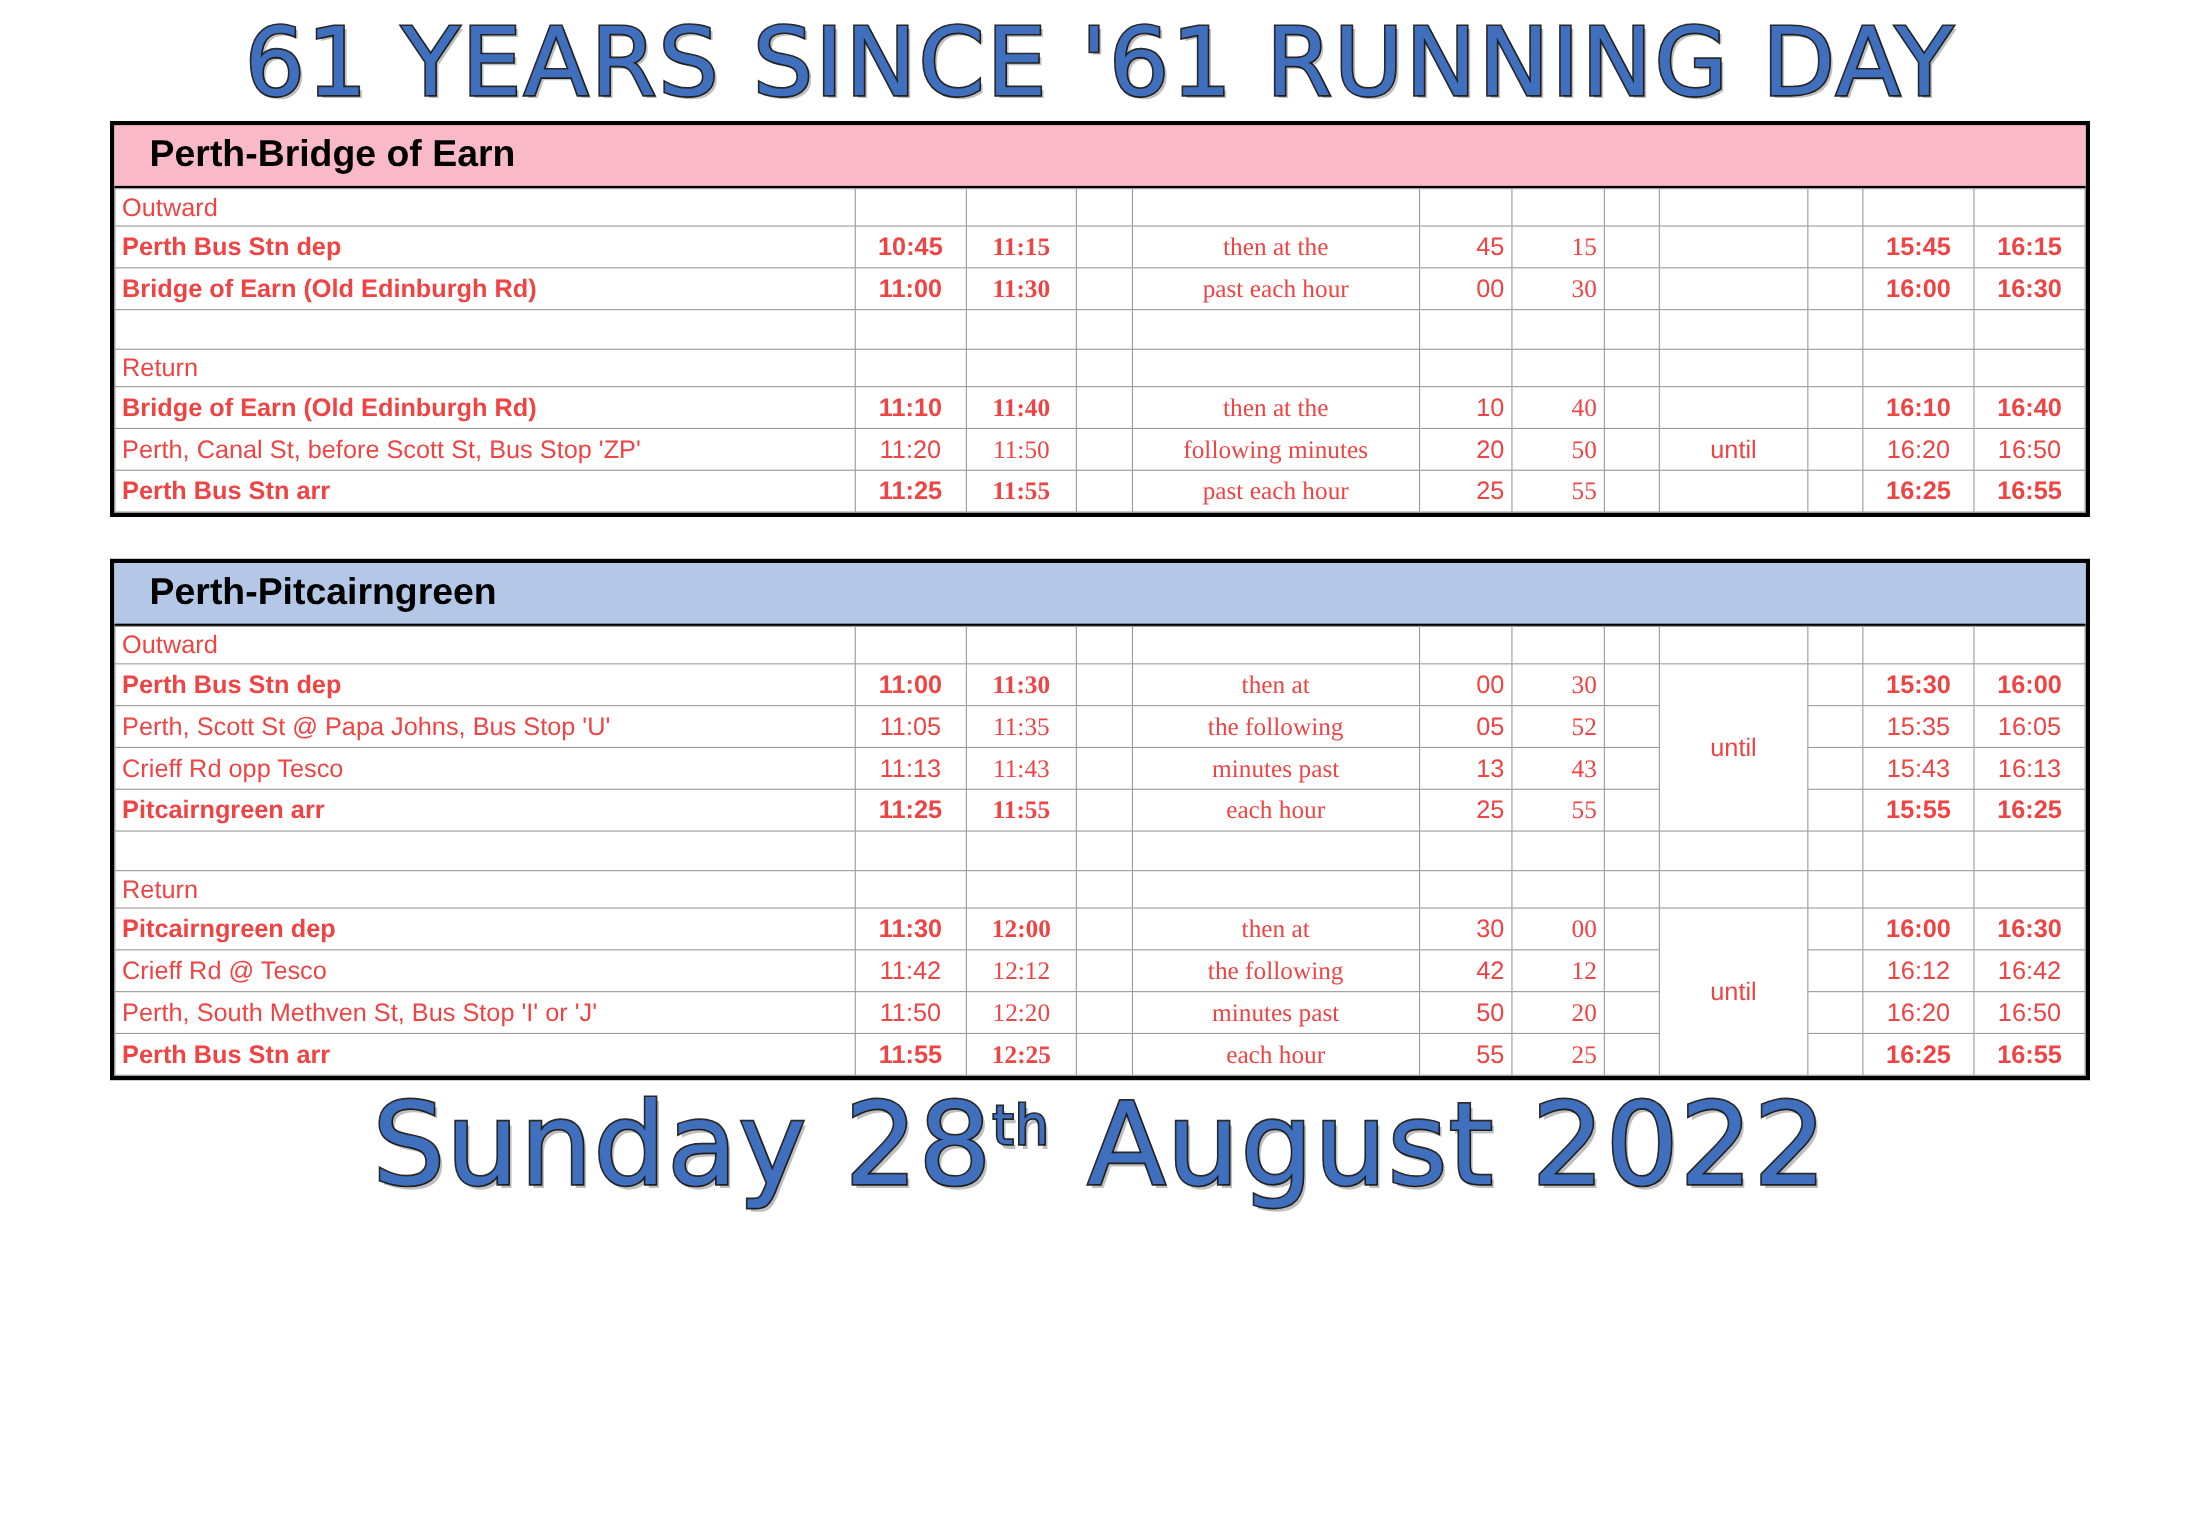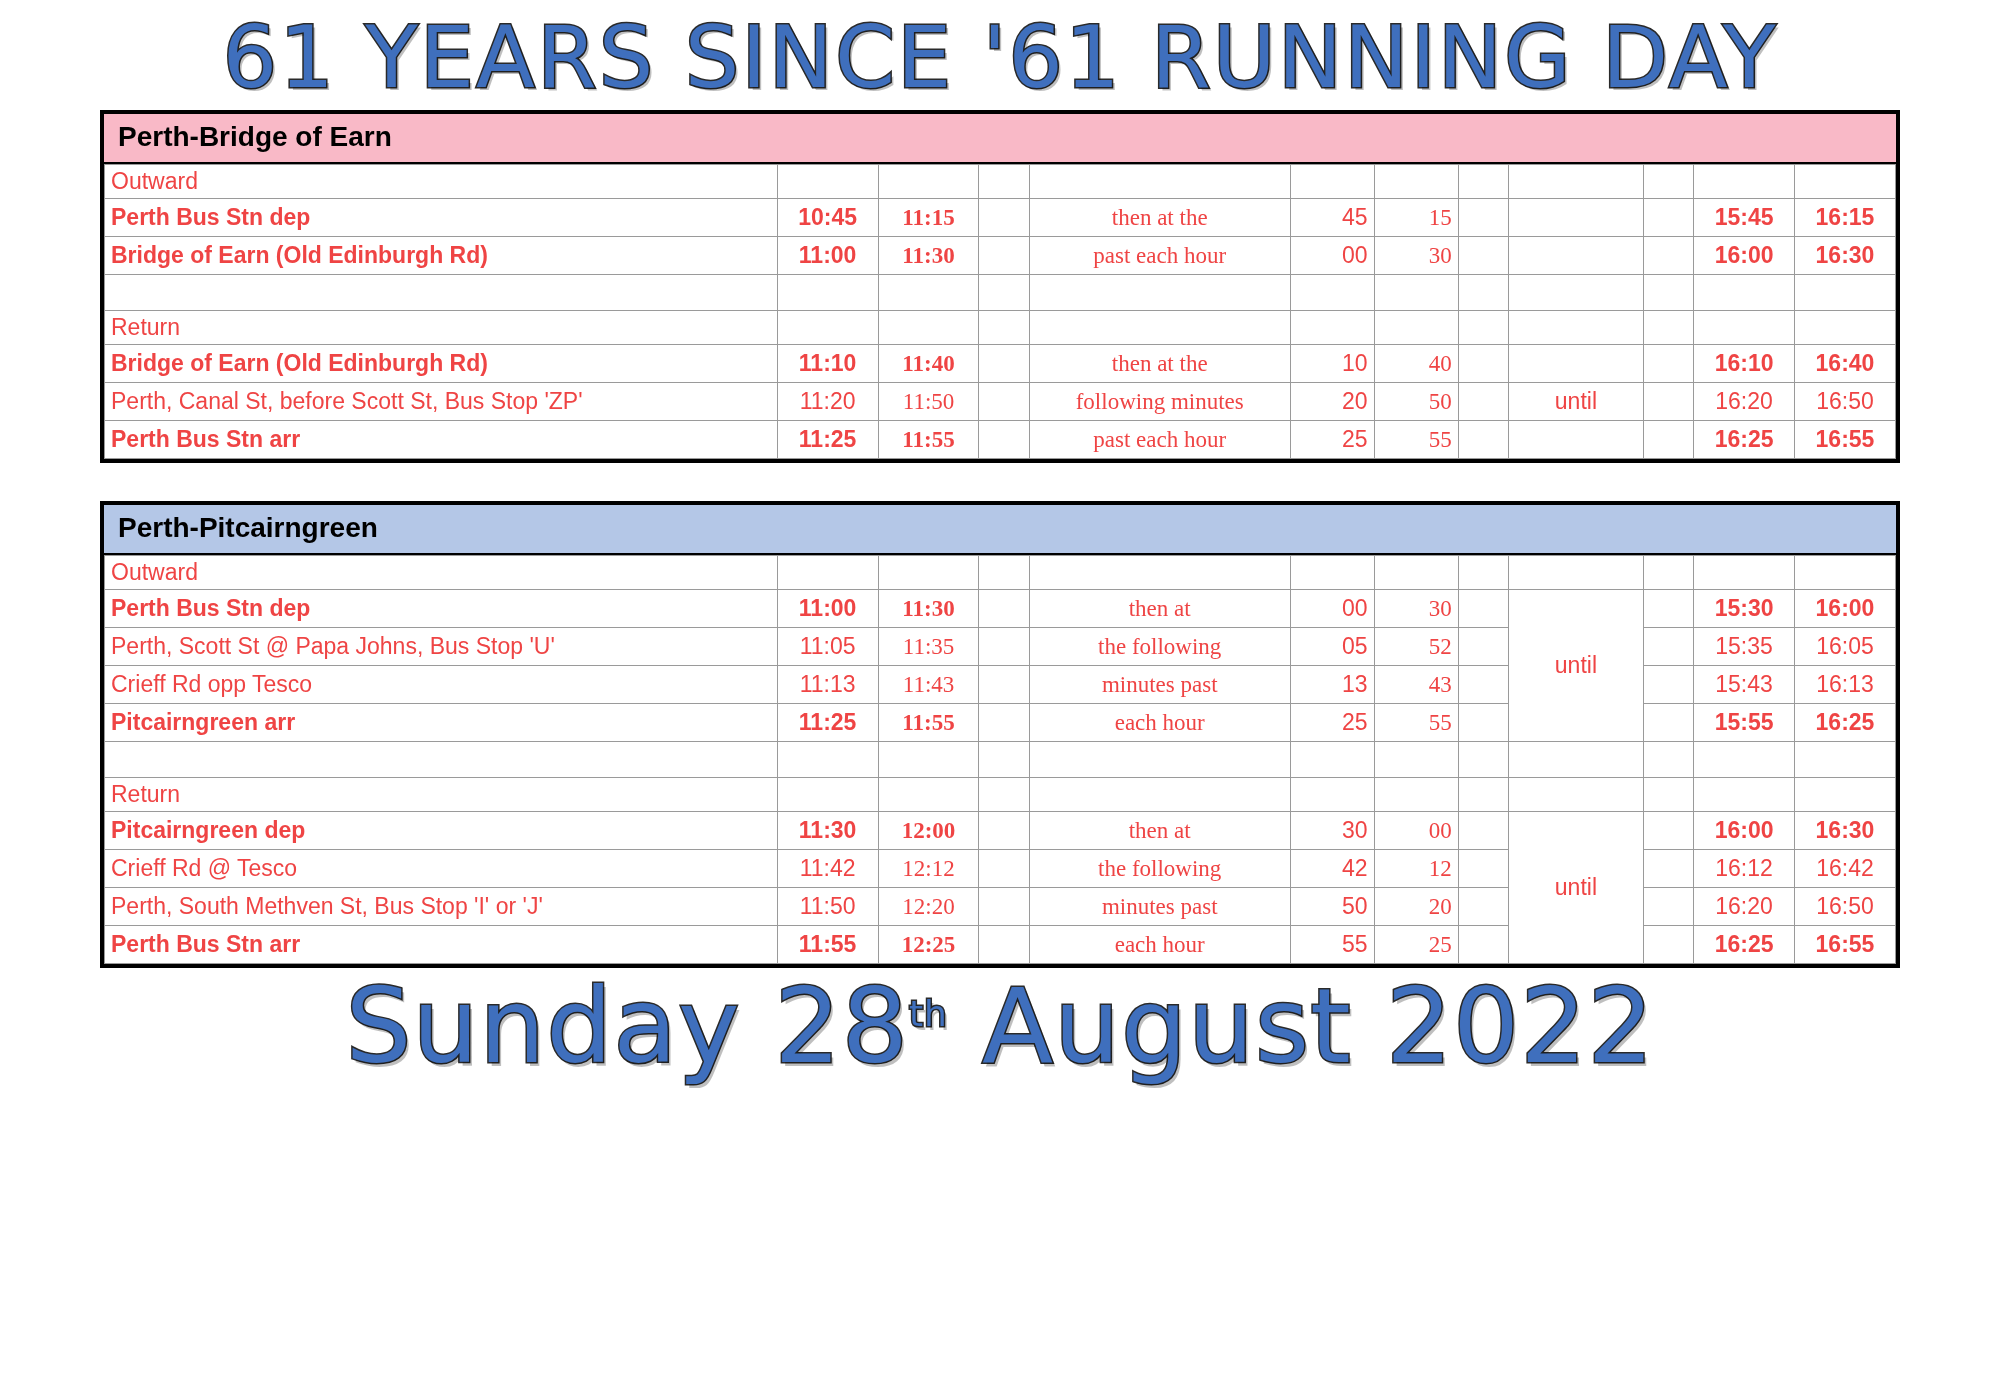--- a/index.html
+++ b/index.html
@@ -42,39 +42,39 @@
   }
   .headline-bottom {
     font-size: 104px;
     padding-top: 6px;
     letter-spacing: 1px;
     -webkit-text-stroke: 3px #2a2a2a;
     paint-order: stroke fill;
     text-shadow: 3px 4px 0 rgba(0,0,0,0.25);
   }
   .headline-bottom .sup {
-    font-size: 36px;
+    font-size: 49px;
     vertical-align: super;
   }
 
   
   .block {
     border: 4px solid #000;
     background: #fff;
     margin: 0 auto;
     width: 1800px;
     box-sizing: border-box;
   }
   .block + .block { margin-top: 38px; }
 
   .block-title {
-    font-size: 28px;
+    font-size: 34px;
     font-weight: bold;
     color: #000;
-    padding: 7px 0 9px 14px;
+    padding: 7px 0 9px 32px;
     border-bottom: 2px solid #000;
   }
   .title-pink { background: #f9b9c7; }
   .title-blue { background: #b4c7e7; }
 
   table.tt {
     border-collapse: collapse;
     table-layout: fixed;
     width: 100%;
     font-size: 23px;

